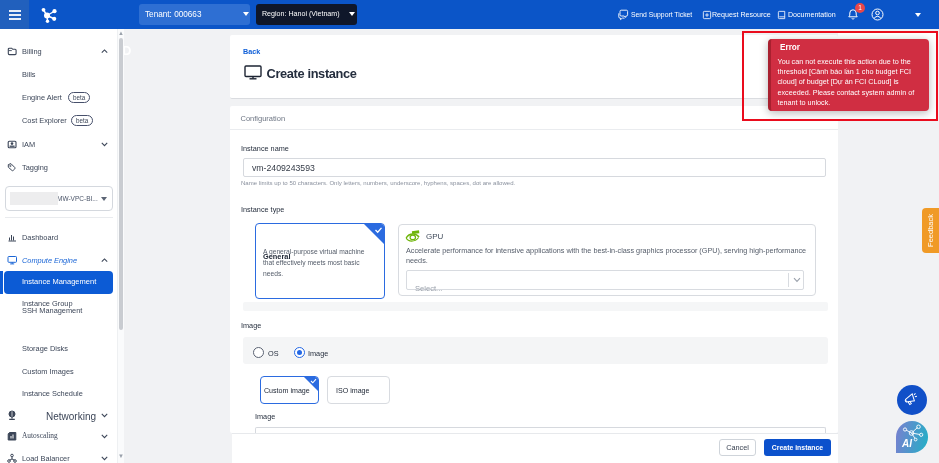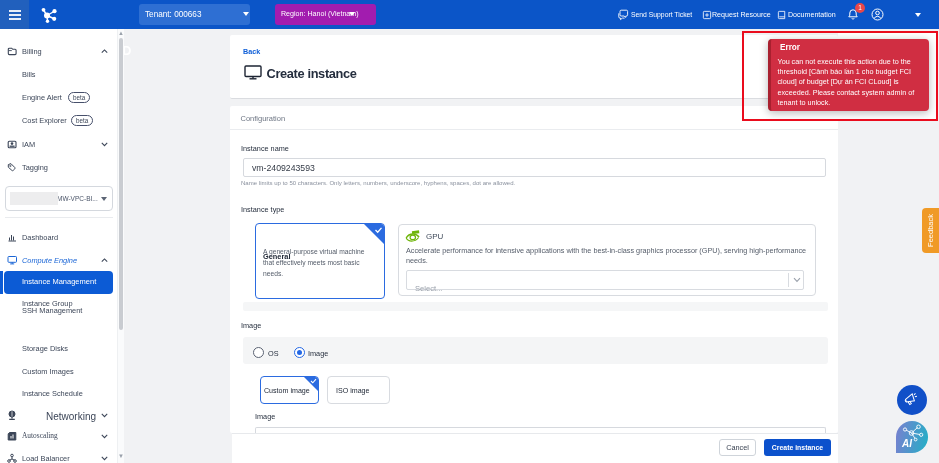--- a/index.html
+++ b/index.html
@@ -25,21 +25,21 @@
  <circle cx="7" cy="9.5" r="3" fill="#fff"></circle>
  <circle cx="3.5" cy="3.8" r="1.9" fill="#fff"></circle>
  <circle cx="14.5" cy="5.2" r="2.1" fill="#fff"></circle>
  <circle cx="14.2" cy="12.8" r="2.1" fill="#fff"></circle>
  <circle cx="7.5" cy="15.2" r="1.7" fill="#fff"></circle>
 </svg>
 <div class="abs" style="left:60px;top:8px;font-size:12.2px;font-weight:bold;color:#fff;letter-spacing:.2px;margin-top:36px;">FPT CLOUD</div>
 
 <div class="abs" style="left:139px;top:4px;width:111px;height:21px;background:#2e6fd3;border-radius:3px;color:#fff;font-size:8.2px;line-height:21px;padding-left:6px;">Tenant: 000663</div>
 <div class="abs" style="left:243px;top:12px;width:0;height:0;border-left:3.5px solid transparent;border-right:3.5px solid transparent;border-top:4.5px solid #fff;"></div>
-<div class="abs" style="left:256px;top:4px;width:101px;height:21px;background:#a21caf;border-radius:3px;color:#fff;font-size:7.1px;line-height:21px;padding-left:6px;margin-left:19px;">Region: Hanoi (Vietnam)</div>
+<div class="abs" style="left:256px;top:4px;width:101px;height:21px;background:#0f172a;border-radius:3px;color:#fff;font-size:7.1px;line-height:21px;padding-left:6px;">Region: Hanoi (Vietnam)</div>
 <div class="abs" style="left:349px;top:12px;width:0;height:0;border-left:3.5px solid transparent;border-right:3.5px solid transparent;border-top:4.5px solid #fff;"></div>
 
 <svg class="abs" style="left:617px;top:8.5px;" width="12" height="12" viewBox="0 0 12 12" fill="none" stroke="#fff" stroke-width="0.9">
  <path d="M4.2 1.2 h5.2 a1.2 1.2 0 0 1 1.2 1.2 v3.4 a1.2 1.2 0 0 1 -1.2 1.2 h-0.6 v1.4 l-1.8 -1.4 h-2.8 a1.2 1.2 0 0 1 -1.2 -1.2 v-3.4 a1.2 1.2 0 0 1 1.2 -1.2z"></path>
  <path d="M1.8 4.3 v3.6 a1.2 1.2 0 0 0 1.2 1.2 h0.5 v1.5 l1.9 -1.5 h2.2"></path>
 </svg>
 <div class="abs" style="left:631px;top:10.5px;font-size:6.8px;color:#fff;">Send Support Ticket</div>
 <svg class="abs" style="left:702px;top:9.5px;" width="10" height="10" viewBox="0 0 11 11" fill="none" stroke="#fff" stroke-width="0.9">
  <rect x="1.5" y="1.5" width="8" height="8" rx="1"></rect>
  <line x1="5.5" y1="3.5" x2="5.5" y2="7.5"></line>

